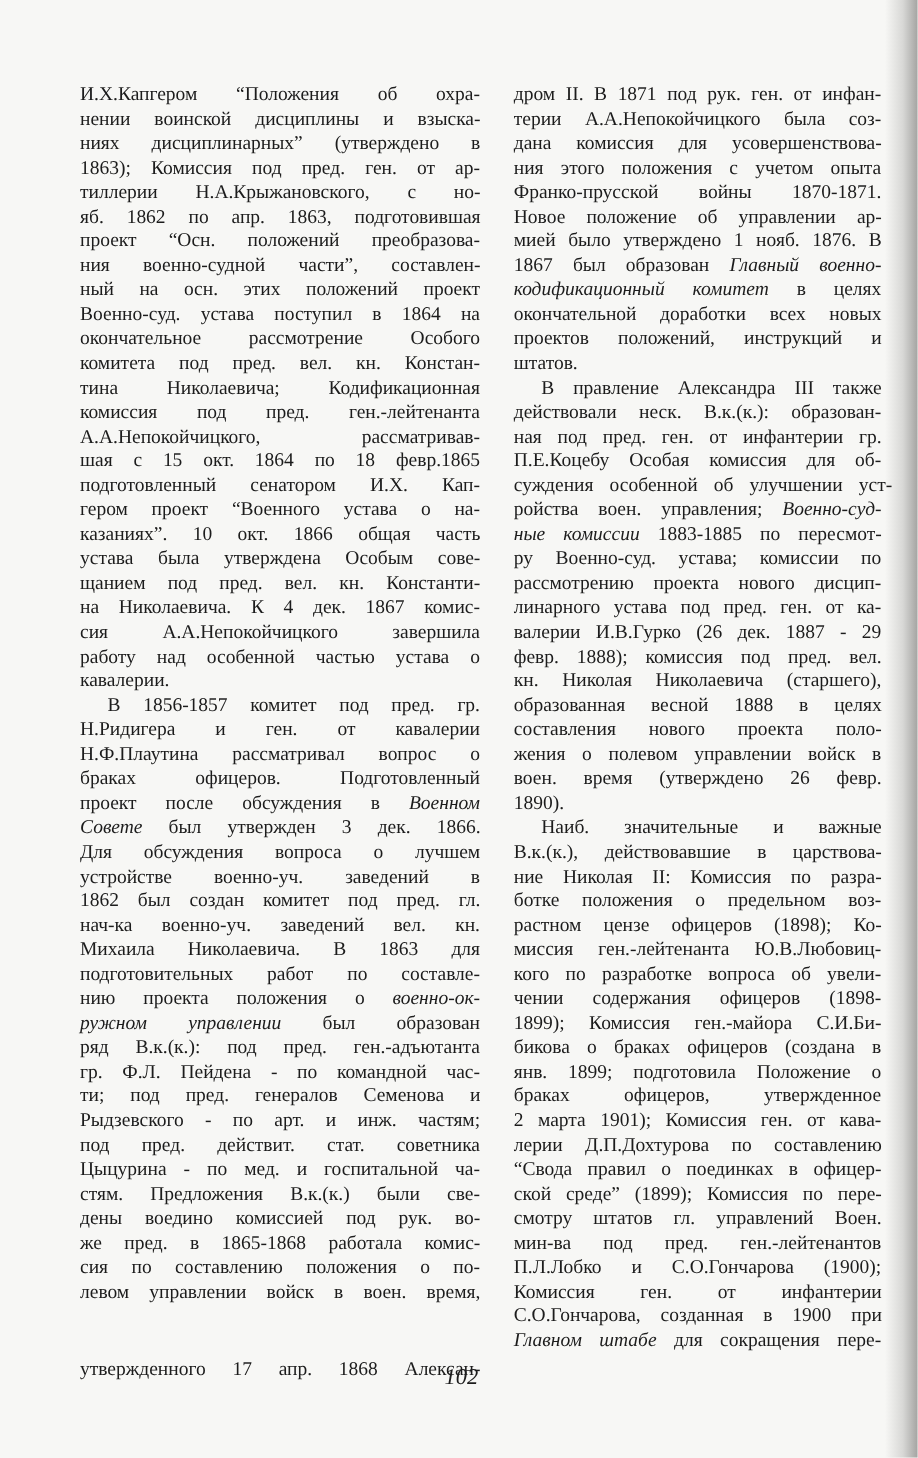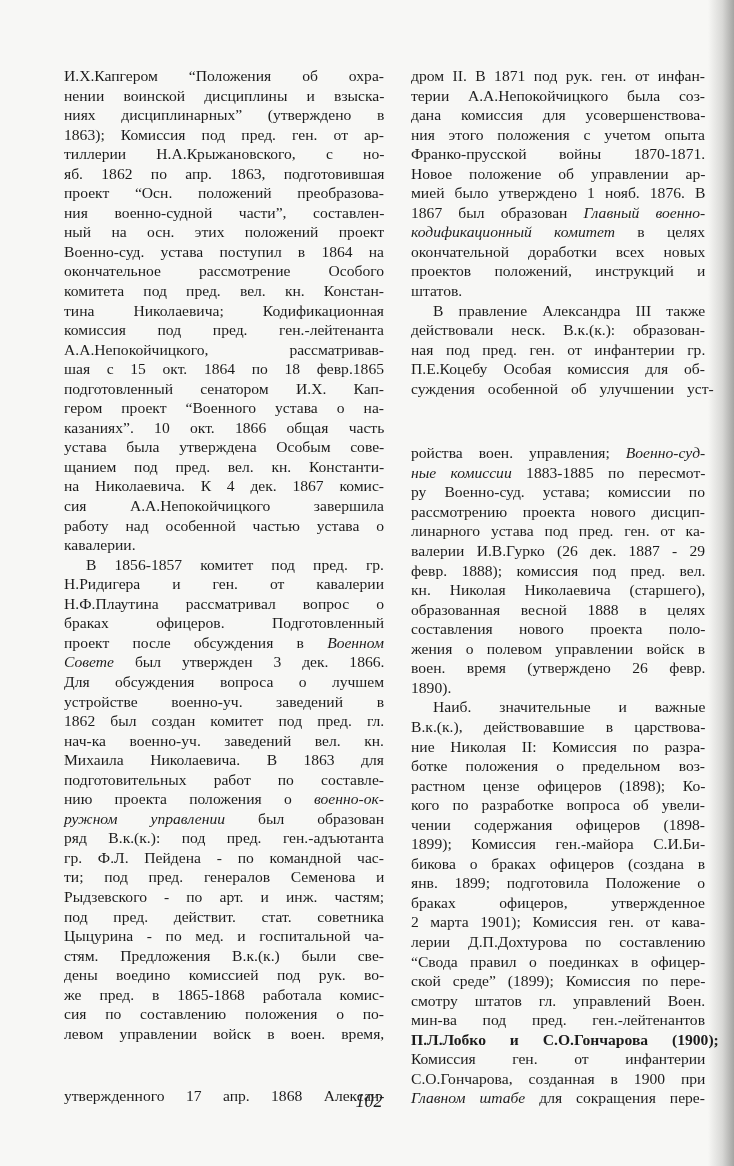--- a/index.html
+++ b/index.html
@@ -105,49 +105,50 @@
     <span class="line" style="display: block; width: auto; word-spacing: 12.25px;"><span>1867 был образован </span><span class="it">Главный военно-</span></span>
     <span class="line" style="display: block; width: auto; word-spacing: 18.3333px;"><span class="it">кодификационный комитет</span><span> в целях</span></span>
     <span class="line" style="display: block; width: auto; word-spacing: 15px;"><span>окончательной доработки всех новых</span></span>
     <span class="line" style="display: block; width: auto; word-spacing: 19.3333px;"><span>проектов положений, инструкций и</span></span>
     <span class="line last"><span>штатов.</span></span>
     <span class="line indent" style="display: block; width: auto; word-spacing: 11.25px;"><span>В правление Александра III также</span></span>
     <span class="line" style="display: block; width: auto; word-spacing: 14px;"><span>действовали неск. В.к.(к.): образован-</span></span>
     <span class="line" style="display: block; width: auto; word-spacing: 8.66667px;"><span>ная под пред. ген. от инфантерии гр.</span></span>
     <span class="line" style="display: block; width: auto; word-spacing: 12px;"><span>П.Е.Коцебу Особая комиссия для об-</span></span>
     <span class="line" style="display: block; width: auto; word-spacing: 9px;"><span>суждения особенной об улучшении уст-</span></span>
-    <span class="line" style="display: block; width: auto; word-spacing: 12px; margin-top: 45px;"><span>ройства воен. управления; </span><span class="it">Военно-суд-</span></span>
+    <span class="line" style="display: block; width: auto; word-spacing: 12px;"><span>ройства воен. управления; </span><span class="it">Военно-суд-</span></span>
     <span class="line" style="display: block; width: auto; word-spacing: 10.5px;"><span class="it">ные комиссии</span><span> 1883-1885 по пересмот-</span></span>
     <span class="line" style="display: block; width: auto; word-spacing: 14px;"><span>ру Военно-суд. устава; комиссии по</span></span>
     <span class="line" style="display: block; width: auto; word-spacing: 11.6667px;"><span>рассмотрению проекта нового дисцип-</span></span>
     <span class="line" style="display: block; width: auto; word-spacing: 6.83333px;"><span>линарного устава под пред. ген. от ка-</span></span>
     <span class="line" style="display: block; width: auto; word-spacing: 8.33333px;"><span>валерии И.В.Гурко (26 дек. 1887 - 29</span></span>
     <span class="line" style="display: block; width: auto; word-spacing: 10.4px;"><span>февр. 1888); комиссия под пред. вел.</span></span>
     <span class="line" style="display: block; width: auto; word-spacing: 15px;"><span>кн. Николая Николаевича (старшего),</span></span>
     <span class="line" style="display: block; width: auto; word-spacing: 16.75px;"><span>образованная весной 1888 в целях</span></span>
     <span class="line" style="display: block; width: auto; word-spacing: 22.3333px;"><span>составления нового проекта поло-</span></span>
     <span class="line" style="display: block; width: auto; word-spacing: 9.4px;"><span>жения о полевом управлении войск в</span></span>
     <span class="line" style="display: block; width: auto; word-spacing: 17.5px;"><span>воен. время (утверждено 26 февр.</span></span>
     <span class="line last"><span>1890).</span></span>
     <span class="line indent" style="display: block; width: auto; word-spacing: 24px;"><span>Наиб. значительные и важные</span></span>
     <span class="line" style="display: block; width: auto; word-spacing: 17.3333px;"><span>В.к.(к.), действовавшие в царствова-</span></span>
     <span class="line" style="display: block; width: auto; word-spacing: 11.8px;"><span>ние Николая II: Комиссия по разра-</span></span>
     <span class="line" style="display: block; width: auto; word-spacing: 14.25px;"><span>ботке положения о предельном воз-</span></span>
     <span class="line" style="display: block; width: auto; word-spacing: 13.75px;"><span>растном цензе офицеров (1898); Ко-</span></span>
+    <span class="line" style="display: block; width: auto; word-spacing: 16px;"><span>миссия ген.-лейтенанта Ю.В.Любовиц-</span></span>
     <span class="line" style="display: block; width: auto; word-spacing: 9px;"><span>кого по разработке вопроса об увели-</span></span>
     <span class="line" style="display: block; width: auto; word-spacing: 19.3333px;"><span>чении содержания офицеров (1898-</span></span>
     <span class="line" style="display: block; width: auto; word-spacing: 15.6667px;"><span>1899); Комиссия ген.-майора С.И.Би-</span></span>
     <span class="line" style="display: block; width: auto; word-spacing: 9.8px;"><span>бикова о браках офицеров (создана в</span></span>
     <span class="line" style="display: block; width: auto; word-spacing: 12.75px;"><span>янв. 1899; подготовила Положение о</span></span>
     <span class="line" style="display: block; width: auto; word-spacing: 39.5px;"><span>браках офицеров, утвержденное</span></span>
     <span class="line" style="display: block; width: auto; word-spacing: 7.66667px;"><span>2 марта 1901); Комиссия ген. от кава-</span></span>
     <span class="line" style="display: block; width: auto; word-spacing: 14px;"><span>лерии Д.П.Дохтурова по составлению</span></span>
     <span class="line" style="display: block; width: auto; word-spacing: 8.4px;"><span>“Свода правил о поединках в офицер-</span></span>
     <span class="line" style="display: block; width: auto; word-spacing: 8px;"><span>ской среде” (1899); Комиссия по пере-</span></span>
     <span class="line" style="display: block; width: auto; word-spacing: 13px;"><span>смотру штатов гл. управлений Воен.</span></span>
     <span class="line" style="display: block; width: auto; word-spacing: 21.6667px;"><span>мин-ва под пред. ген.-лейтенантов</span></span>
-    <span class="line" style="display: block; width: auto; word-spacing: 20px; font-weight: bold;"><span>П.Л.Лобко и С.О.Гончарова (1900);</span></span>
+    <span class="line" style="display: block; width: auto; word-spacing: 20px;"><span>П.Л.Лобко и С.О.Гончарова (1900);</span></span>
     <span class="line" style="display: block; width: auto; word-spacing: 32.6667px;"><span>Комиссия ген. от инфантерии</span></span>
     <span class="line" style="display: block; width: auto; word-spacing: 12px;"><span>С.О.Гончарова, созданная в 1900 при</span></span>
     <span class="line" style="display: block; width: auto; word-spacing: 10px;"><span class="it">Главном штабе</span><span> для сокращения пере-</span></span>
   </div>
 
 <div class="page-number">102</div>
 
 </body></html>

